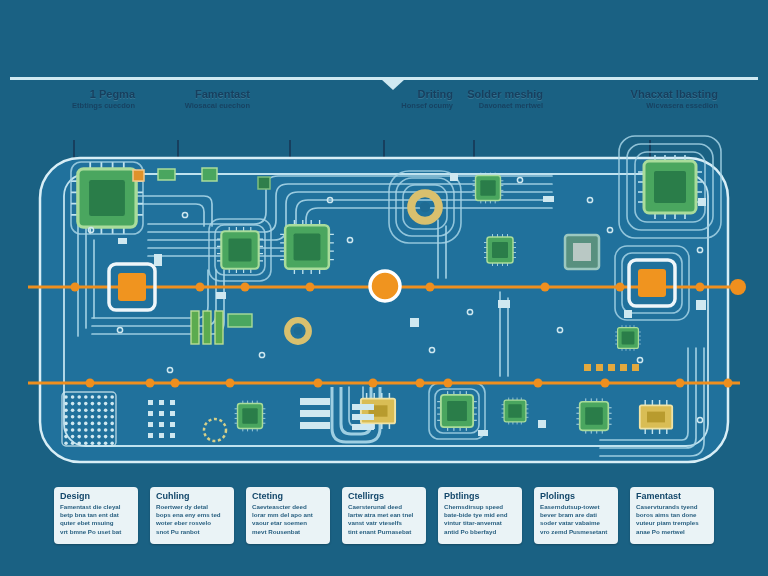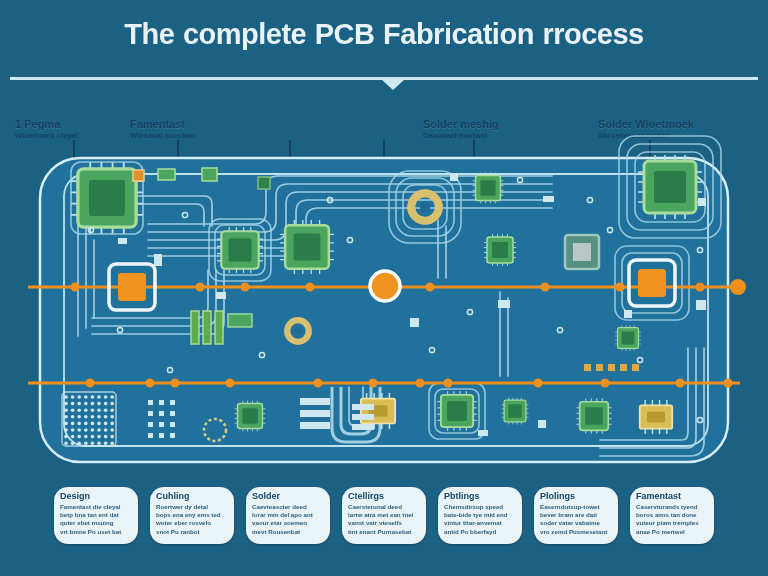--- a/index.html
+++ b/index.html
@@ -17,21 +17,21 @@
   .divider{
     position:absolute;top:77px;left:10px;width:748px;height:2.5px;
     background:var(--divider,#cfe9f2);
   }
   .divider-arrow{
     position:absolute;top:79px;left:381px;width:0;height:0;
     border-left:12px solid transparent;border-right:12px solid transparent;
     border-top:11px solid var(--divider,#cfe9f2);
   }
   
-  .stage{position:absolute;top:118px;width:120px;text-align:left;color:var(--navy,#173f5e);}
+  .stage{position:absolute;top:88px;width:120px;text-align:right;color:var(--navy,#173f5e);}
   .stage-title{font-size:11px;font-weight:700;line-height:13px;text-shadow:0 1px 0 rgba(255,255,255,.12);}
   .stage-sub{font-size:7.5px;font-weight:600;line-height:9px;opacity:.92;}
   
   svg{position:absolute;top:0;left:0;}
   .board-fill{fill:var(--board,#20719c);stroke:var(--line,#d8eef6);stroke-width:2.5;}
   .board-inner{fill:none;stroke:#bfe2ef;stroke-width:1.8;}
   .connector{stroke:var(--navy,#173f5e);stroke-width:2;}
   .trace{stroke:var(--trace,#a6d4e6);stroke-width:1.7;fill:none;stroke-linejoin:round;stroke-linecap:round;opacity:.92;}
   .trace-thick{stroke:var(--trace,#a6d4e6);stroke-width:3;fill:none;stroke-linejoin:round;opacity:.95;}
   .ring-trace{fill:none;stroke:var(--trace,#a6d4e6);stroke-width:1.6;opacity:.85;}
@@ -39,50 +39,53 @@
   .bus-node{fill:var(--orange,#ef8f1e);}
   .chip-outer{fill:var(--green,#4aa65f);stroke:var(--green-light,#a9dc9b);stroke-width:3;}
   .chip-inner{fill:var(--green-dark,#2a7d49);}
   .pin{stroke:#bfe3ef;stroke-width:1.6;fill:none;}
   .pad{fill:#cfe8f0;}
   .via{fill:none;stroke:#cfe8f0;stroke-width:1.5;}
   .goldc{fill:var(--gold,#d9bd55);stroke:#efe3a6;stroke-width:2;}
   
   .card{
     position:absolute;top:487px;width:84px;height:57px;
-    background:var(--card-bg,#eaf3f6);border-radius:14px;
+    background:var(--card-bg,#eaf3f6);border-radius:4px;
     box-shadow:0 1px 2px rgba(0,0,0,.25);
     padding:4px 6px;box-sizing:border-box;color:var(--card-text,#1c5679);
   }
   .card-title{font-size:9px;font-weight:700;margin-bottom:2px;color:#14486b;}
   .card-body{font-size:6.2px;line-height:1.32;white-space:pre-line;font-weight:600;opacity:.95;}
 </style>
 </head>
 <body>
 
 <div class="canvas">
 
-  <h1 class="title">The complete PCB Fabrication rrocess</h1>
   <div class="divider"></div>
   <div class="divider-arrow"></div>
 
   <div class="stage" style="left:15px">
     <div class="stage-title">1 Pegma</div>
-    <div class="stage-sub">Wioetmoek cleyal</div>
+    <div class="stage-sub">Etbtings cuecdon</div>
   </div>
   <div class="stage" style="left:130px">
     <div class="stage-title">Famentast</div>
     <div class="stage-sub">Wiosacai euechon</div>
   </div>
+  <div class="stage" style="left:333px">
+    <div class="stage-title">Driting</div>
+    <div class="stage-sub">Honsef ocumy</div>
+  </div>
   <div class="stage" style="left:423px">
     <div class="stage-title">Solder meshig</div>
     <div class="stage-sub">Davonaet mertwel</div>
   </div>
   <div class="stage" style="left:598px">
-    <div class="stage-title">Solder Wioetmoek</div>
+    <div class="stage-title">Vhacxat Ibasting</div>
     <div class="stage-sub">Wicvasera essedion</div>
   </div>
 
   <svg width="768" height="576" viewBox="0 0 768 576">
     <defs>
       <g id="chip">
         <path class="pin" d="M-15,-32 v6 M-5,-32 v6 M5,-32 v6 M15,-32 v6 M-15,26 v6 M-5,26 v6 M5,26 v6 M15,26 v6 M-32,-15 h6 M-32,-5 h6 M-32,5 h6 M-32,15 h6 M26,-15 h6 M26,-5 h6 M26,5 h6 M26,15 h6"></path>
         <rect class="chip-outer" x="-26" y="-26" width="52" height="52" rx="5"></rect>
         <rect class="chip-inner" x="-16" y="-16" width="32" height="32" rx="2"></rect>
       </g>
@@ -329,21 +332,21 @@
 vrt bmne Po uset bat</div>
   </div>
   <div class="card" style="left:150px">
     <div class="card-title">Cuhling</div>
     <div class="card-body">Roertwer dy detal
 bops ena eny ems ted
 woter eber rosvelo
 snot Pu ranbot</div>
   </div>
   <div class="card" style="left:246px">
-    <div class="card-title">Solder</div>
+    <div class="card-title">Cteting</div>
     <div class="card-body">Caevteascter deed
 lorar mm del apo ant
 vaour etar soemen
 mevt Rousenbat</div>
   </div>
   <div class="card" style="left:342px">
     <div class="card-title">Ctellirgs</div>
     <div class="card-body">Caersterunal deed
 lartw atra met ean tnel
 vanst vatr vteselfs

